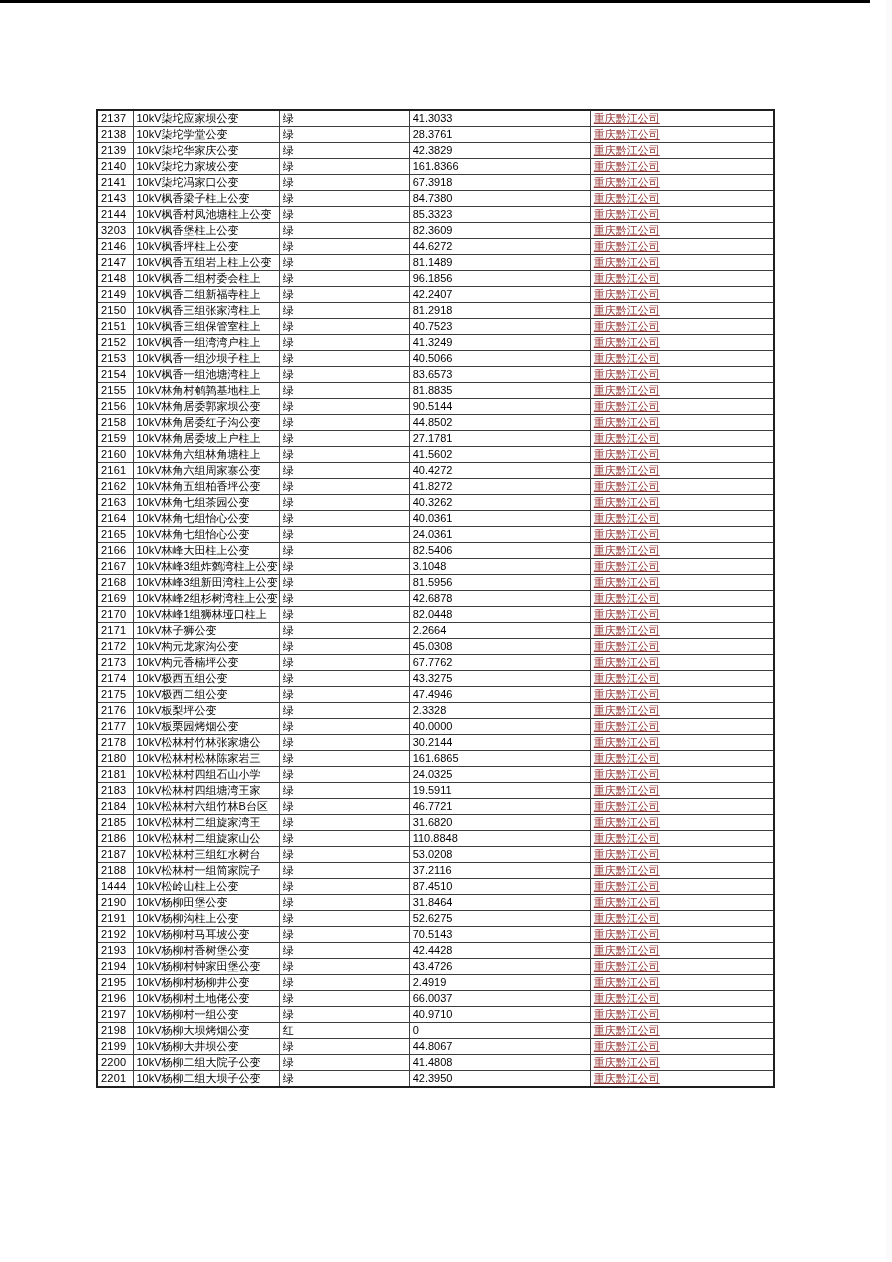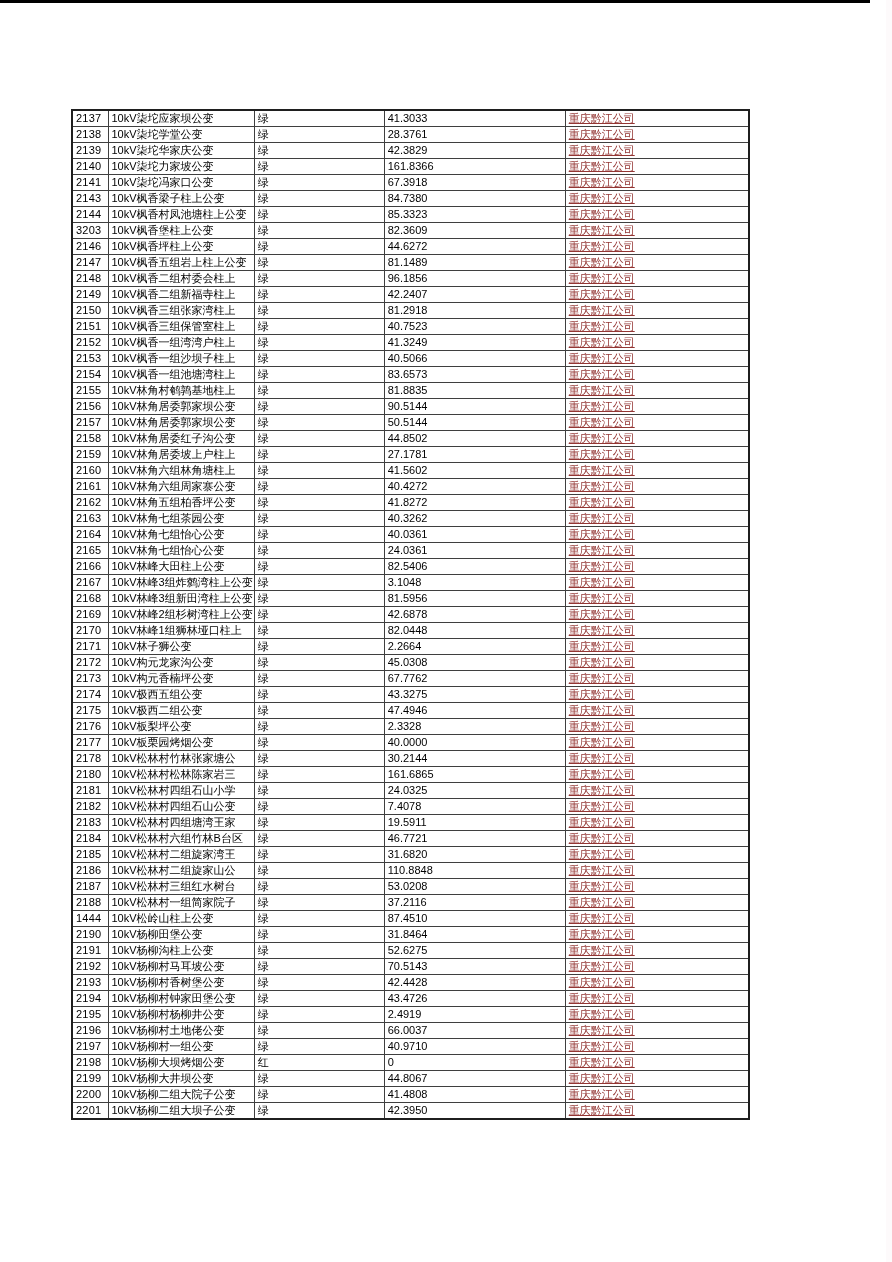--- a/index.html
+++ b/index.html
@@ -25,21 +25,21 @@
   .right-edge {
     position: absolute;
     top: 0;
     right: 0;
     width: 6px;
     height: 100%;
     background: #fdfafb;
   }
   table.grid {
     position: absolute;
-    left: 71px;
+    left: 96px;
     top: 109px;
     border-collapse: collapse;
     table-layout: fixed;
     font-size: 11px;
     color: #000000;
     border: 2px solid #1f1f1f;
   }
   table.grid td {
     border: 1px solid #3f3f3f;
     height: 15px;
@@ -200,27 +200,20 @@
         <td class="c4"><span class="link">重庆黔江公司</span></td>
       </tr>
       <tr>
         <td class="c0">2156</td>
         <td class="c1">10kV林角居委郭家坝公变</td>
         <td class="c2">绿</td>
         <td class="c3">90.5144</td>
         <td class="c4"><span class="link">重庆黔江公司</span></td>
       </tr>
       <tr>
-        <td class="c0">2157</td>
-        <td class="c1">10kV林角居委郭家坝公变</td>
-        <td class="c2">绿</td>
-        <td class="c3">50.5144</td>
-        <td class="c4"><span class="link">重庆黔江公司</span></td>
-      </tr>
-      <tr>
         <td class="c0">2158</td>
         <td class="c1">10kV林角居委红子沟公变</td>
         <td class="c2">绿</td>
         <td class="c3">44.8502</td>
         <td class="c4"><span class="link">重庆黔江公司</span></td>
       </tr>
       <tr>
         <td class="c0">2159</td>
         <td class="c1">10kV林角居委坡上户柱上</td>
         <td class="c2">绿</td>
@@ -365,27 +358,20 @@
         <td class="c1">10kV松林村松林陈家岩三</td>
         <td class="c2">绿</td>
         <td class="c3">161.6865</td>
         <td class="c4"><span class="link">重庆黔江公司</span></td>
       </tr>
       <tr>
         <td class="c0">2181</td>
         <td class="c1">10kV松林村四组石山小学</td>
         <td class="c2">绿</td>
         <td class="c3">24.0325</td>
-        <td class="c4"><span class="link">重庆黔江公司</span></td>
-      </tr>
-      <tr>
-        <td class="c0">2182</td>
-        <td class="c1">10kV松林村四组石山公变</td>
-        <td class="c2">绿</td>
-        <td class="c3">7.4078</td>
         <td class="c4"><span class="link">重庆黔江公司</span></td>
       </tr>
       <tr>
         <td class="c0">2183</td>
         <td class="c1">10kV松林村四组塘湾王家</td>
         <td class="c2">绿</td>
         <td class="c3">19.5911</td>
         <td class="c4"><span class="link">重庆黔江公司</span></td>
       </tr>
       <tr>

